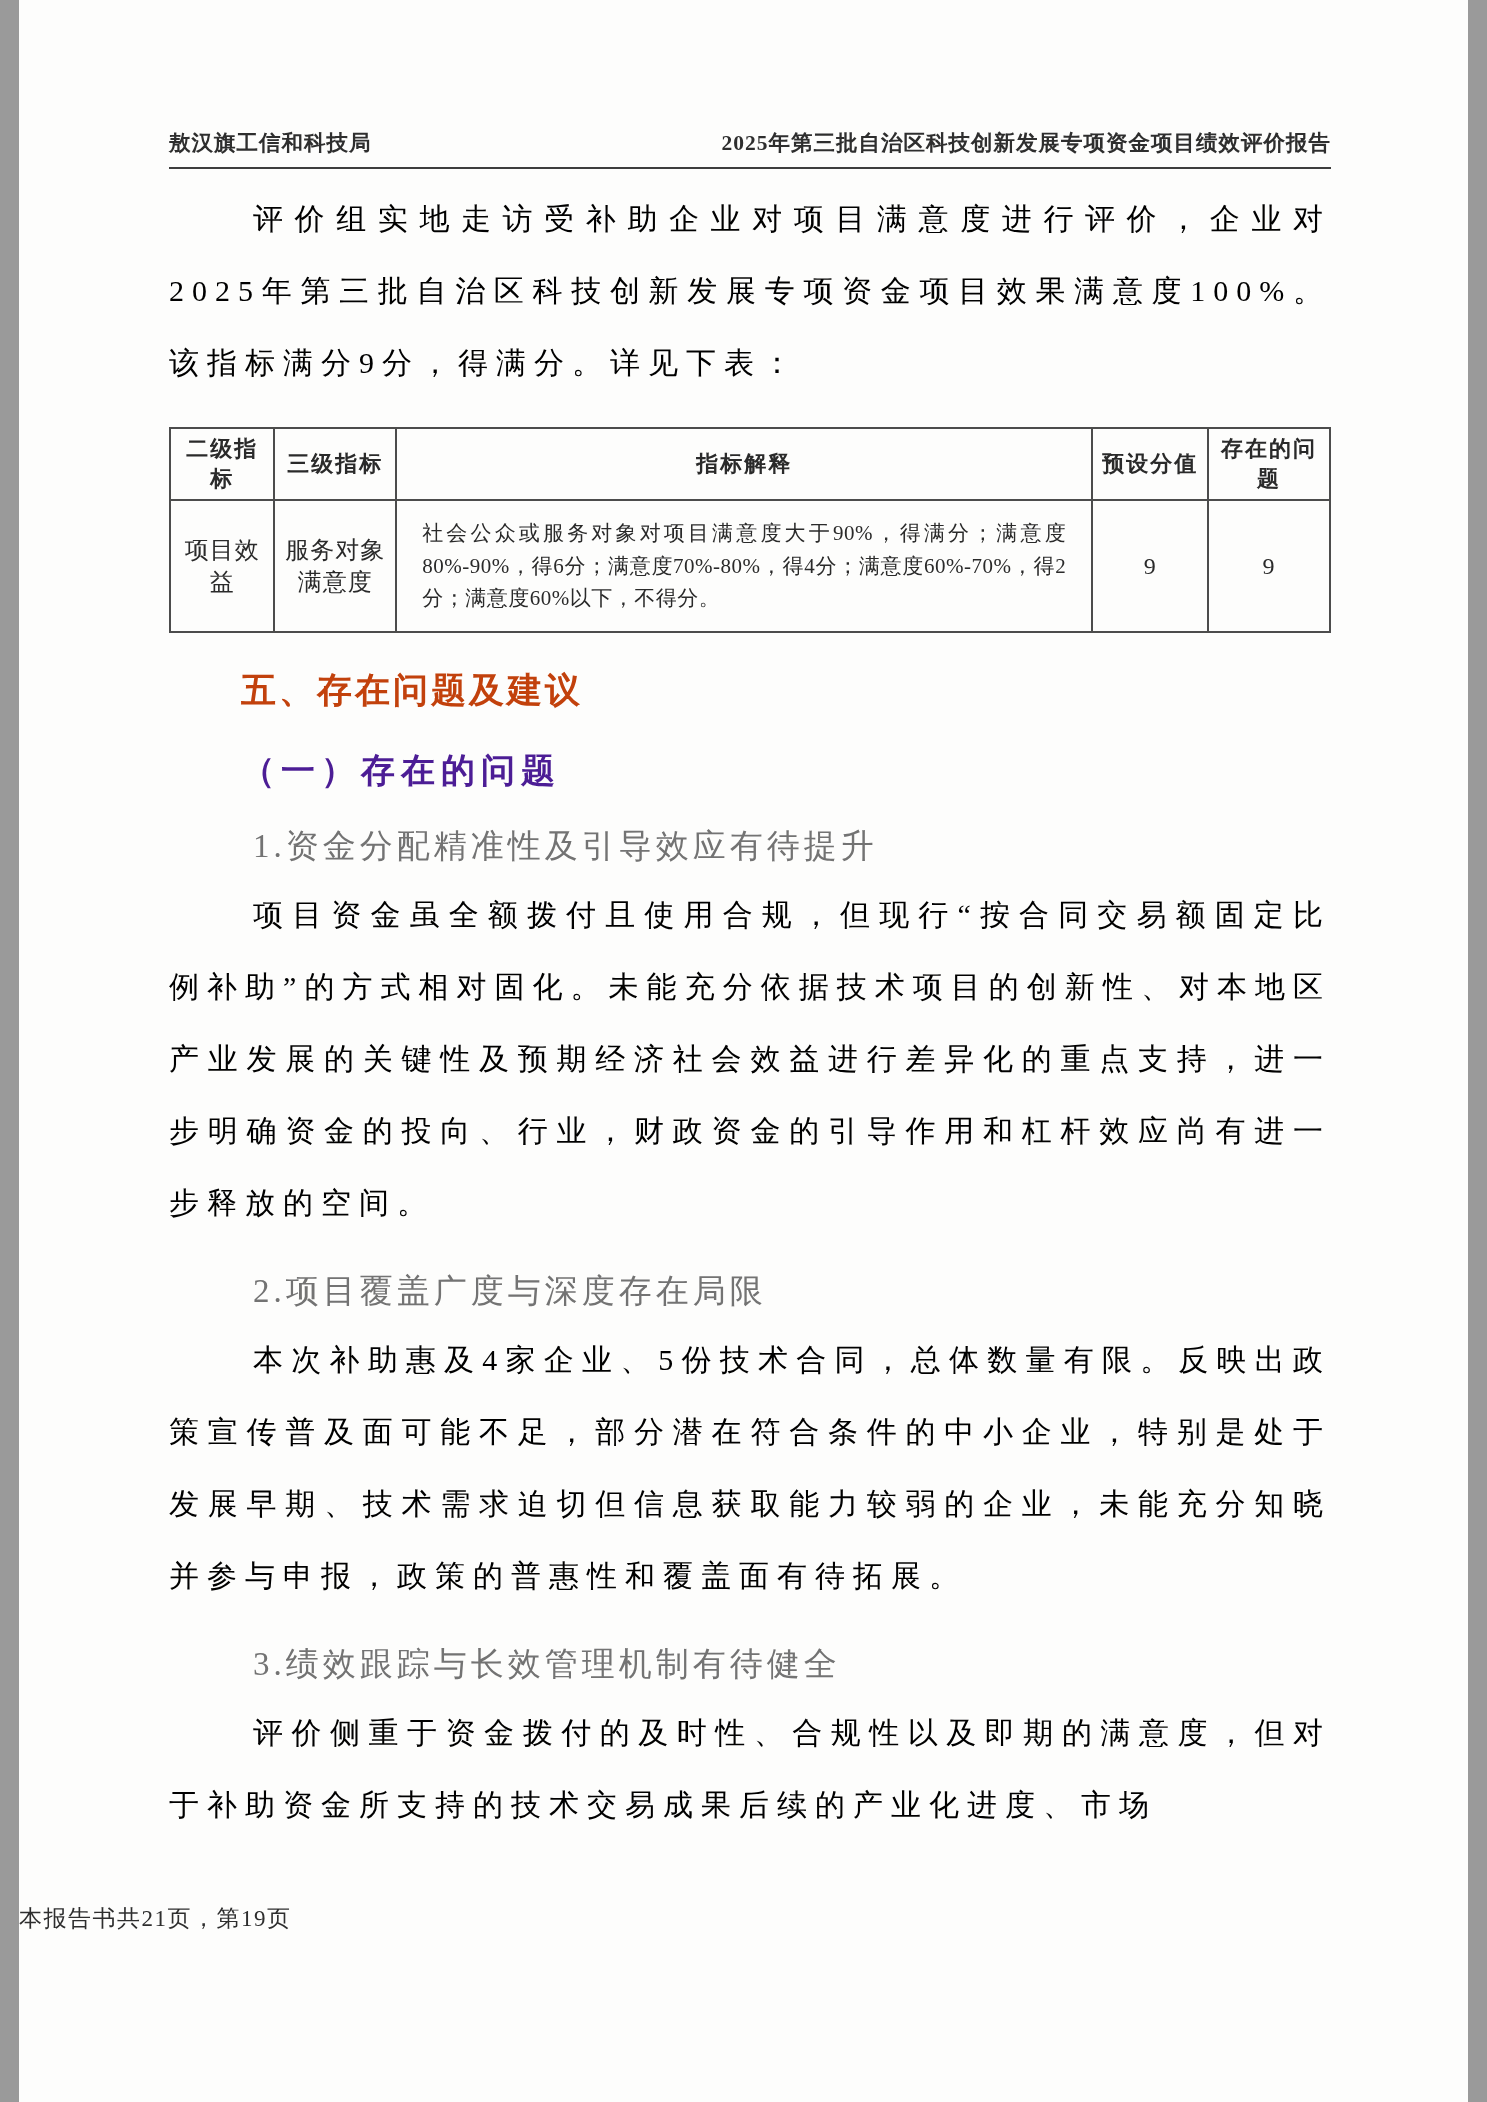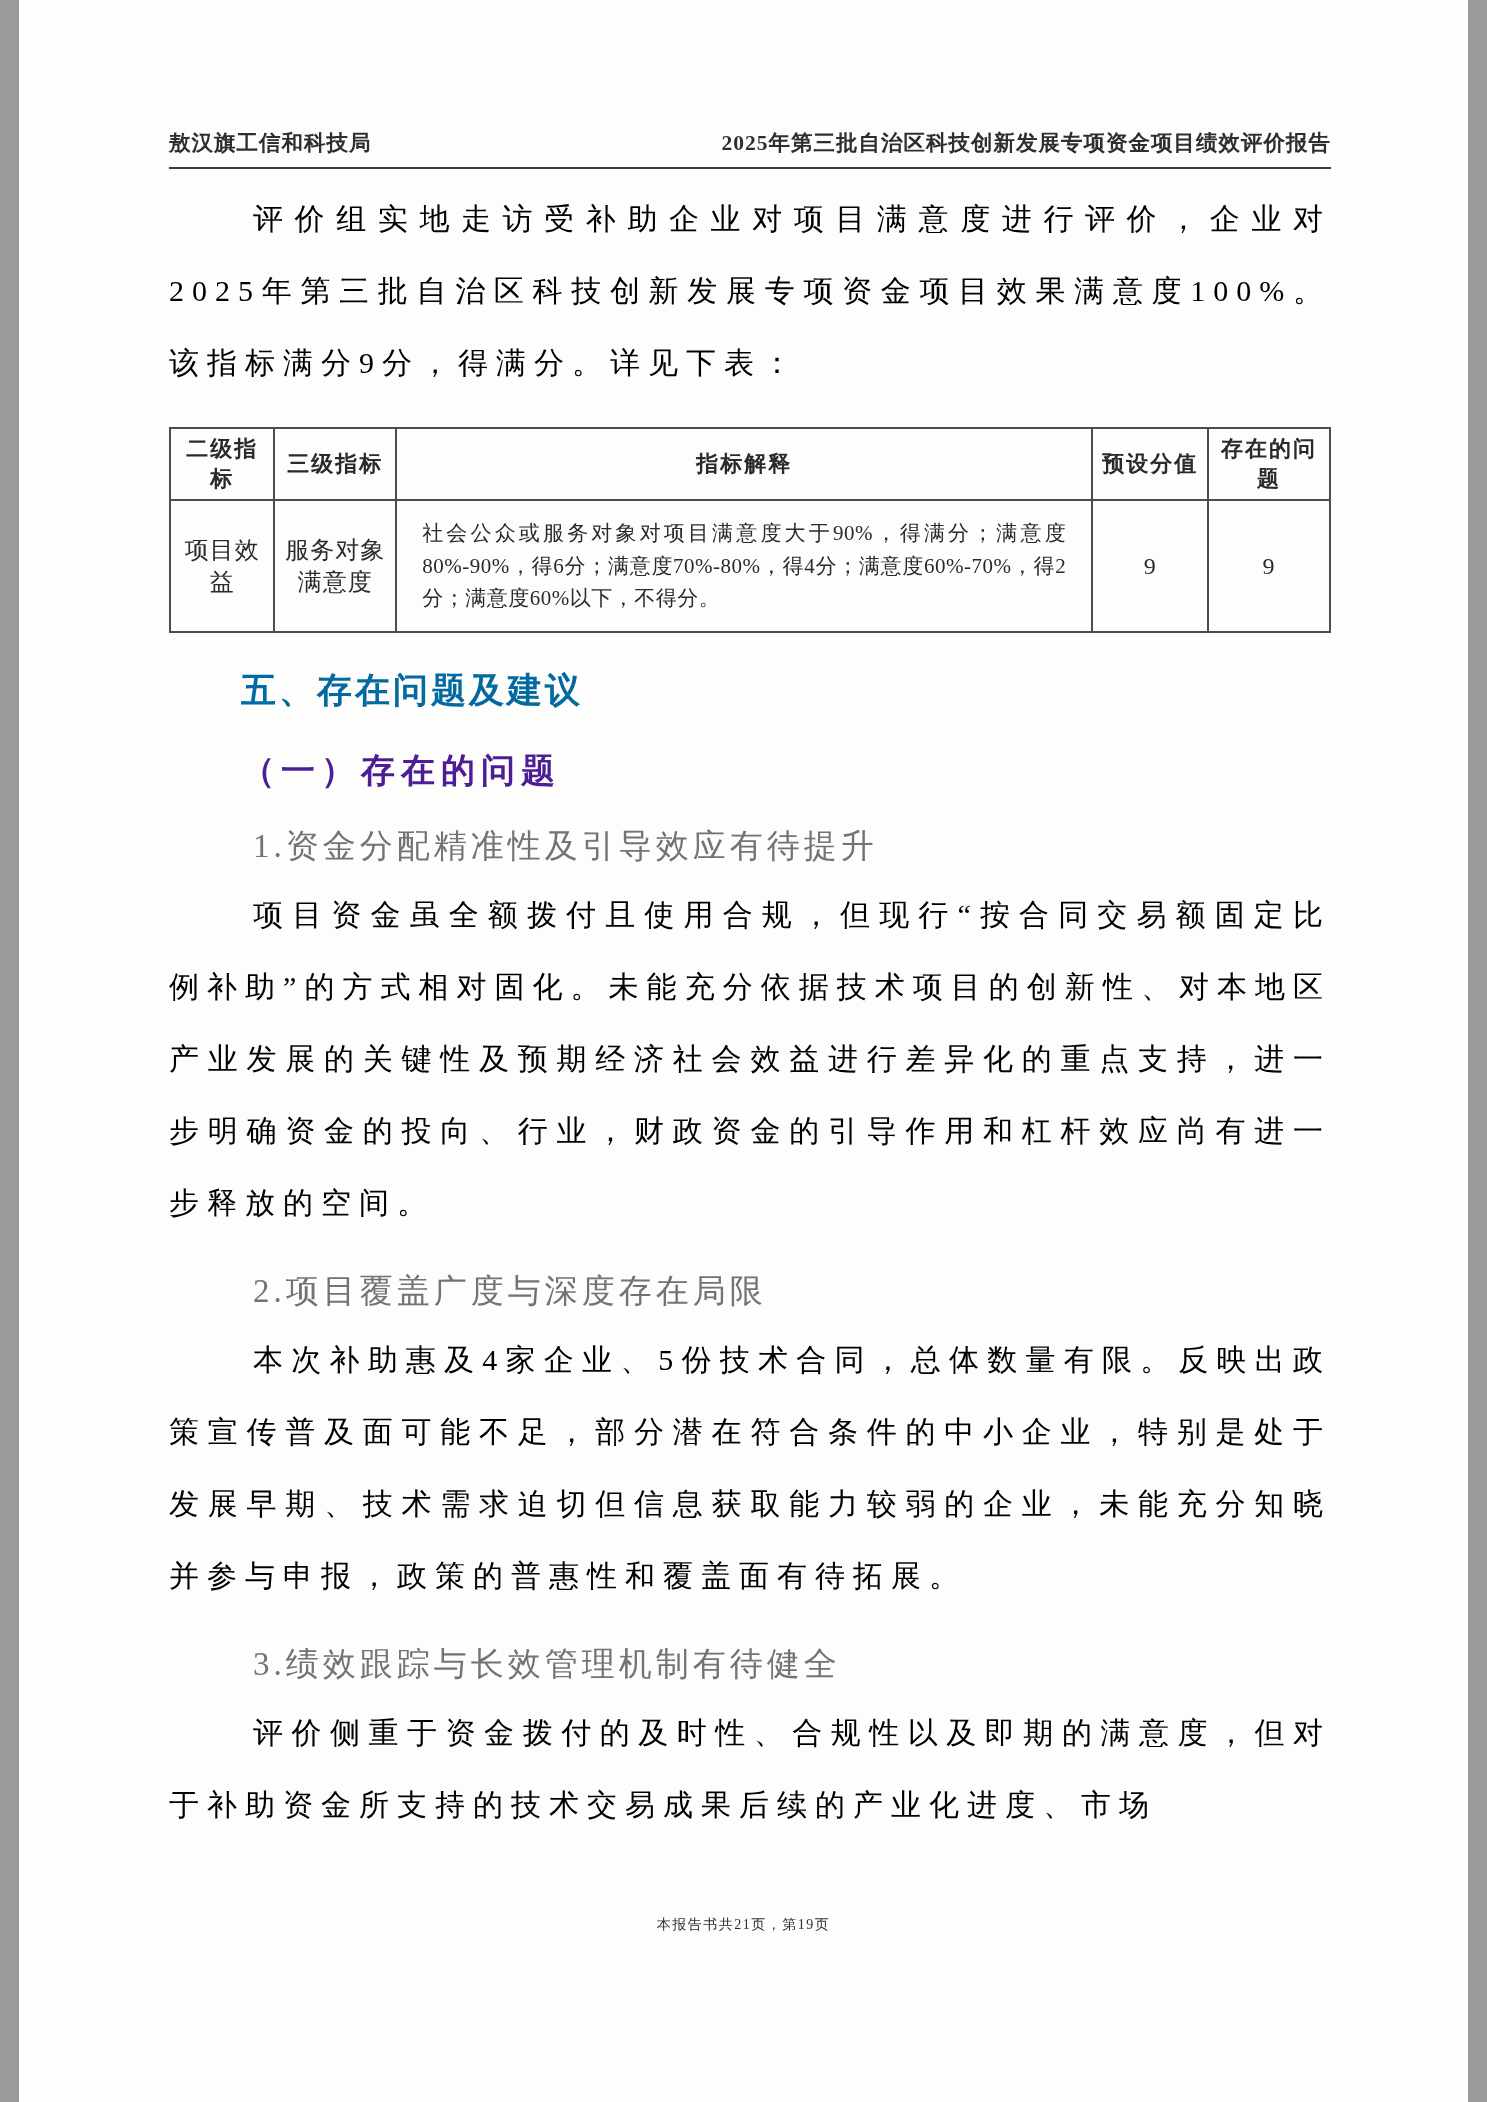--- a/index.html
+++ b/index.html
@@ -86,21 +86,21 @@
     padding: 6px 25px;
   }
   
   .section-heading {
     margin: 34px 0 16px 0;
     padding-left: 72px;
     font-family: "Liberation Sans", "DejaVu Sans", sans-serif;
     font-size: 35px;
     font-weight: 700;
     letter-spacing: 3px;
-    color: #0369a1;
+    color: #c2410c;
   }
   .subsection-heading {
     margin: 34px 0 0 0;
     padding-left: 72px;
     font-size: 34px;
     font-weight: 700;
     letter-spacing: 6px;
     color: #4c1d95;
   }
   .issue-title {
@@ -112,22 +112,21 @@
   }
   .issue-body {
     margin: 10px 0 0 0;
   }
   
   .doc-footer {
     position: absolute;
     left: 0;
     right: 0;
     bottom: 168px;
-    text-align: center;
-    font-size: 14px;
+    font-size: 23px;
     letter-spacing: 1.5px;
     color: #2e2e2e;
   }
 </style>
 </head>
 <body>
 
 <div class="page">
   <div class="content">
 

